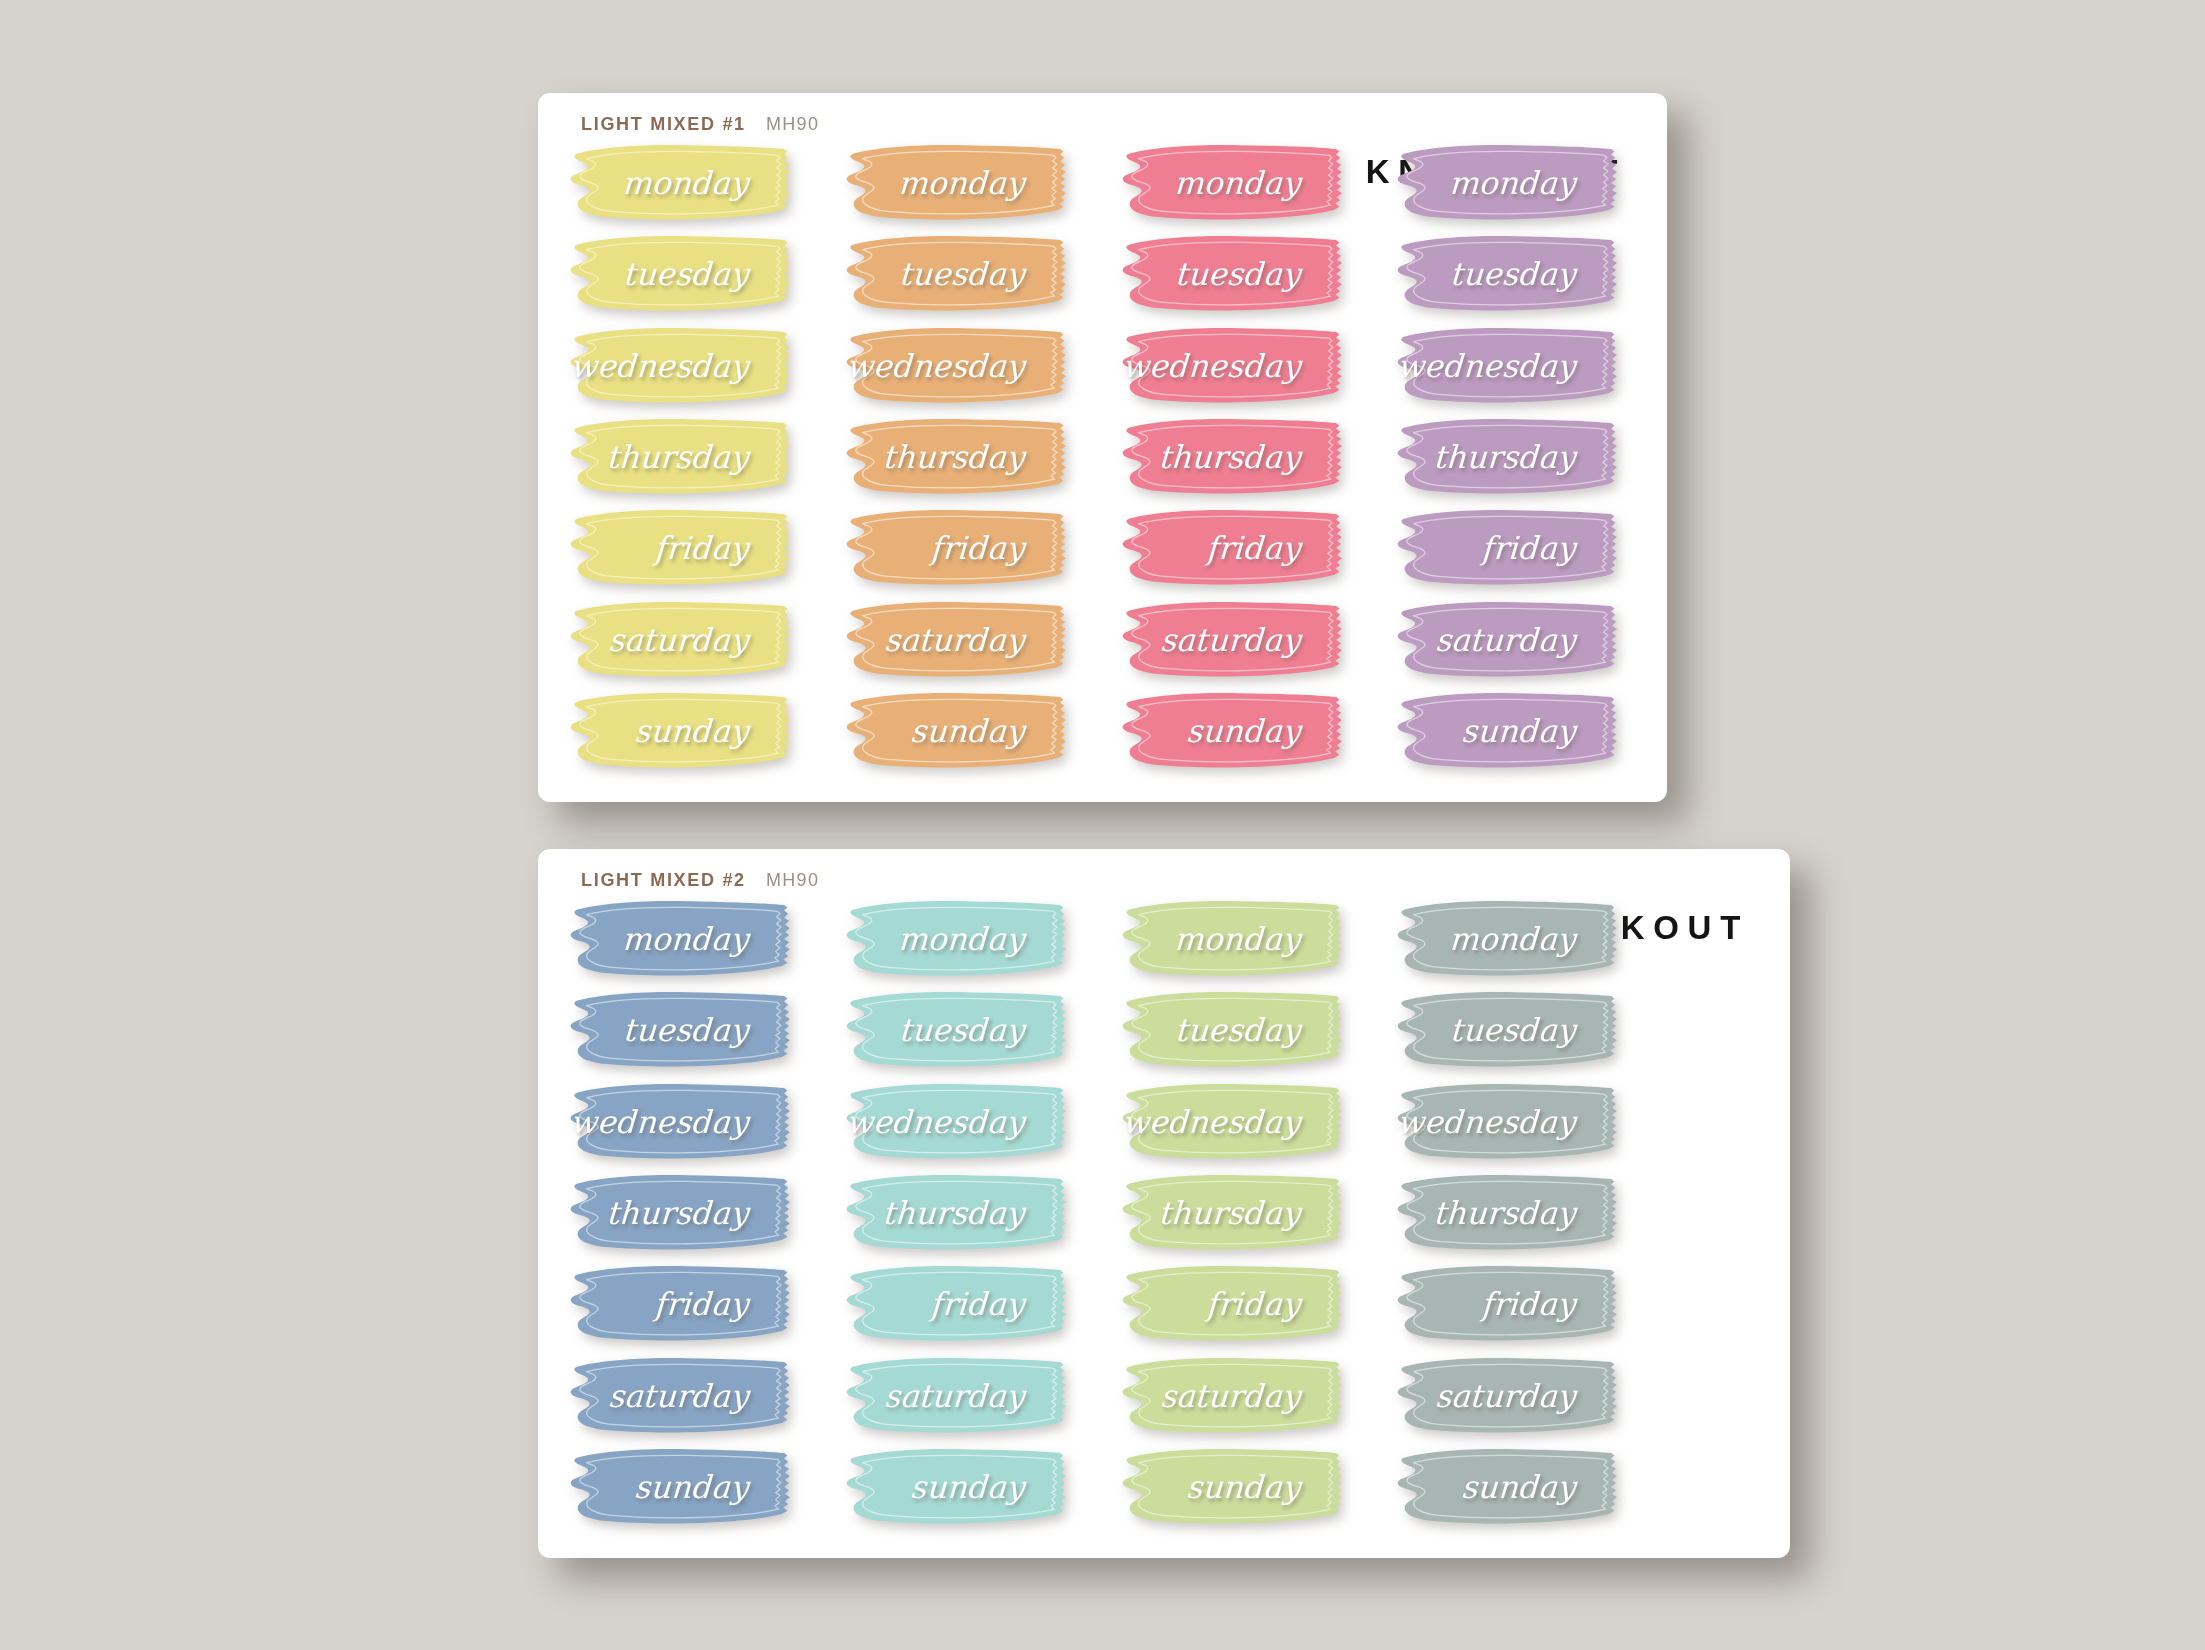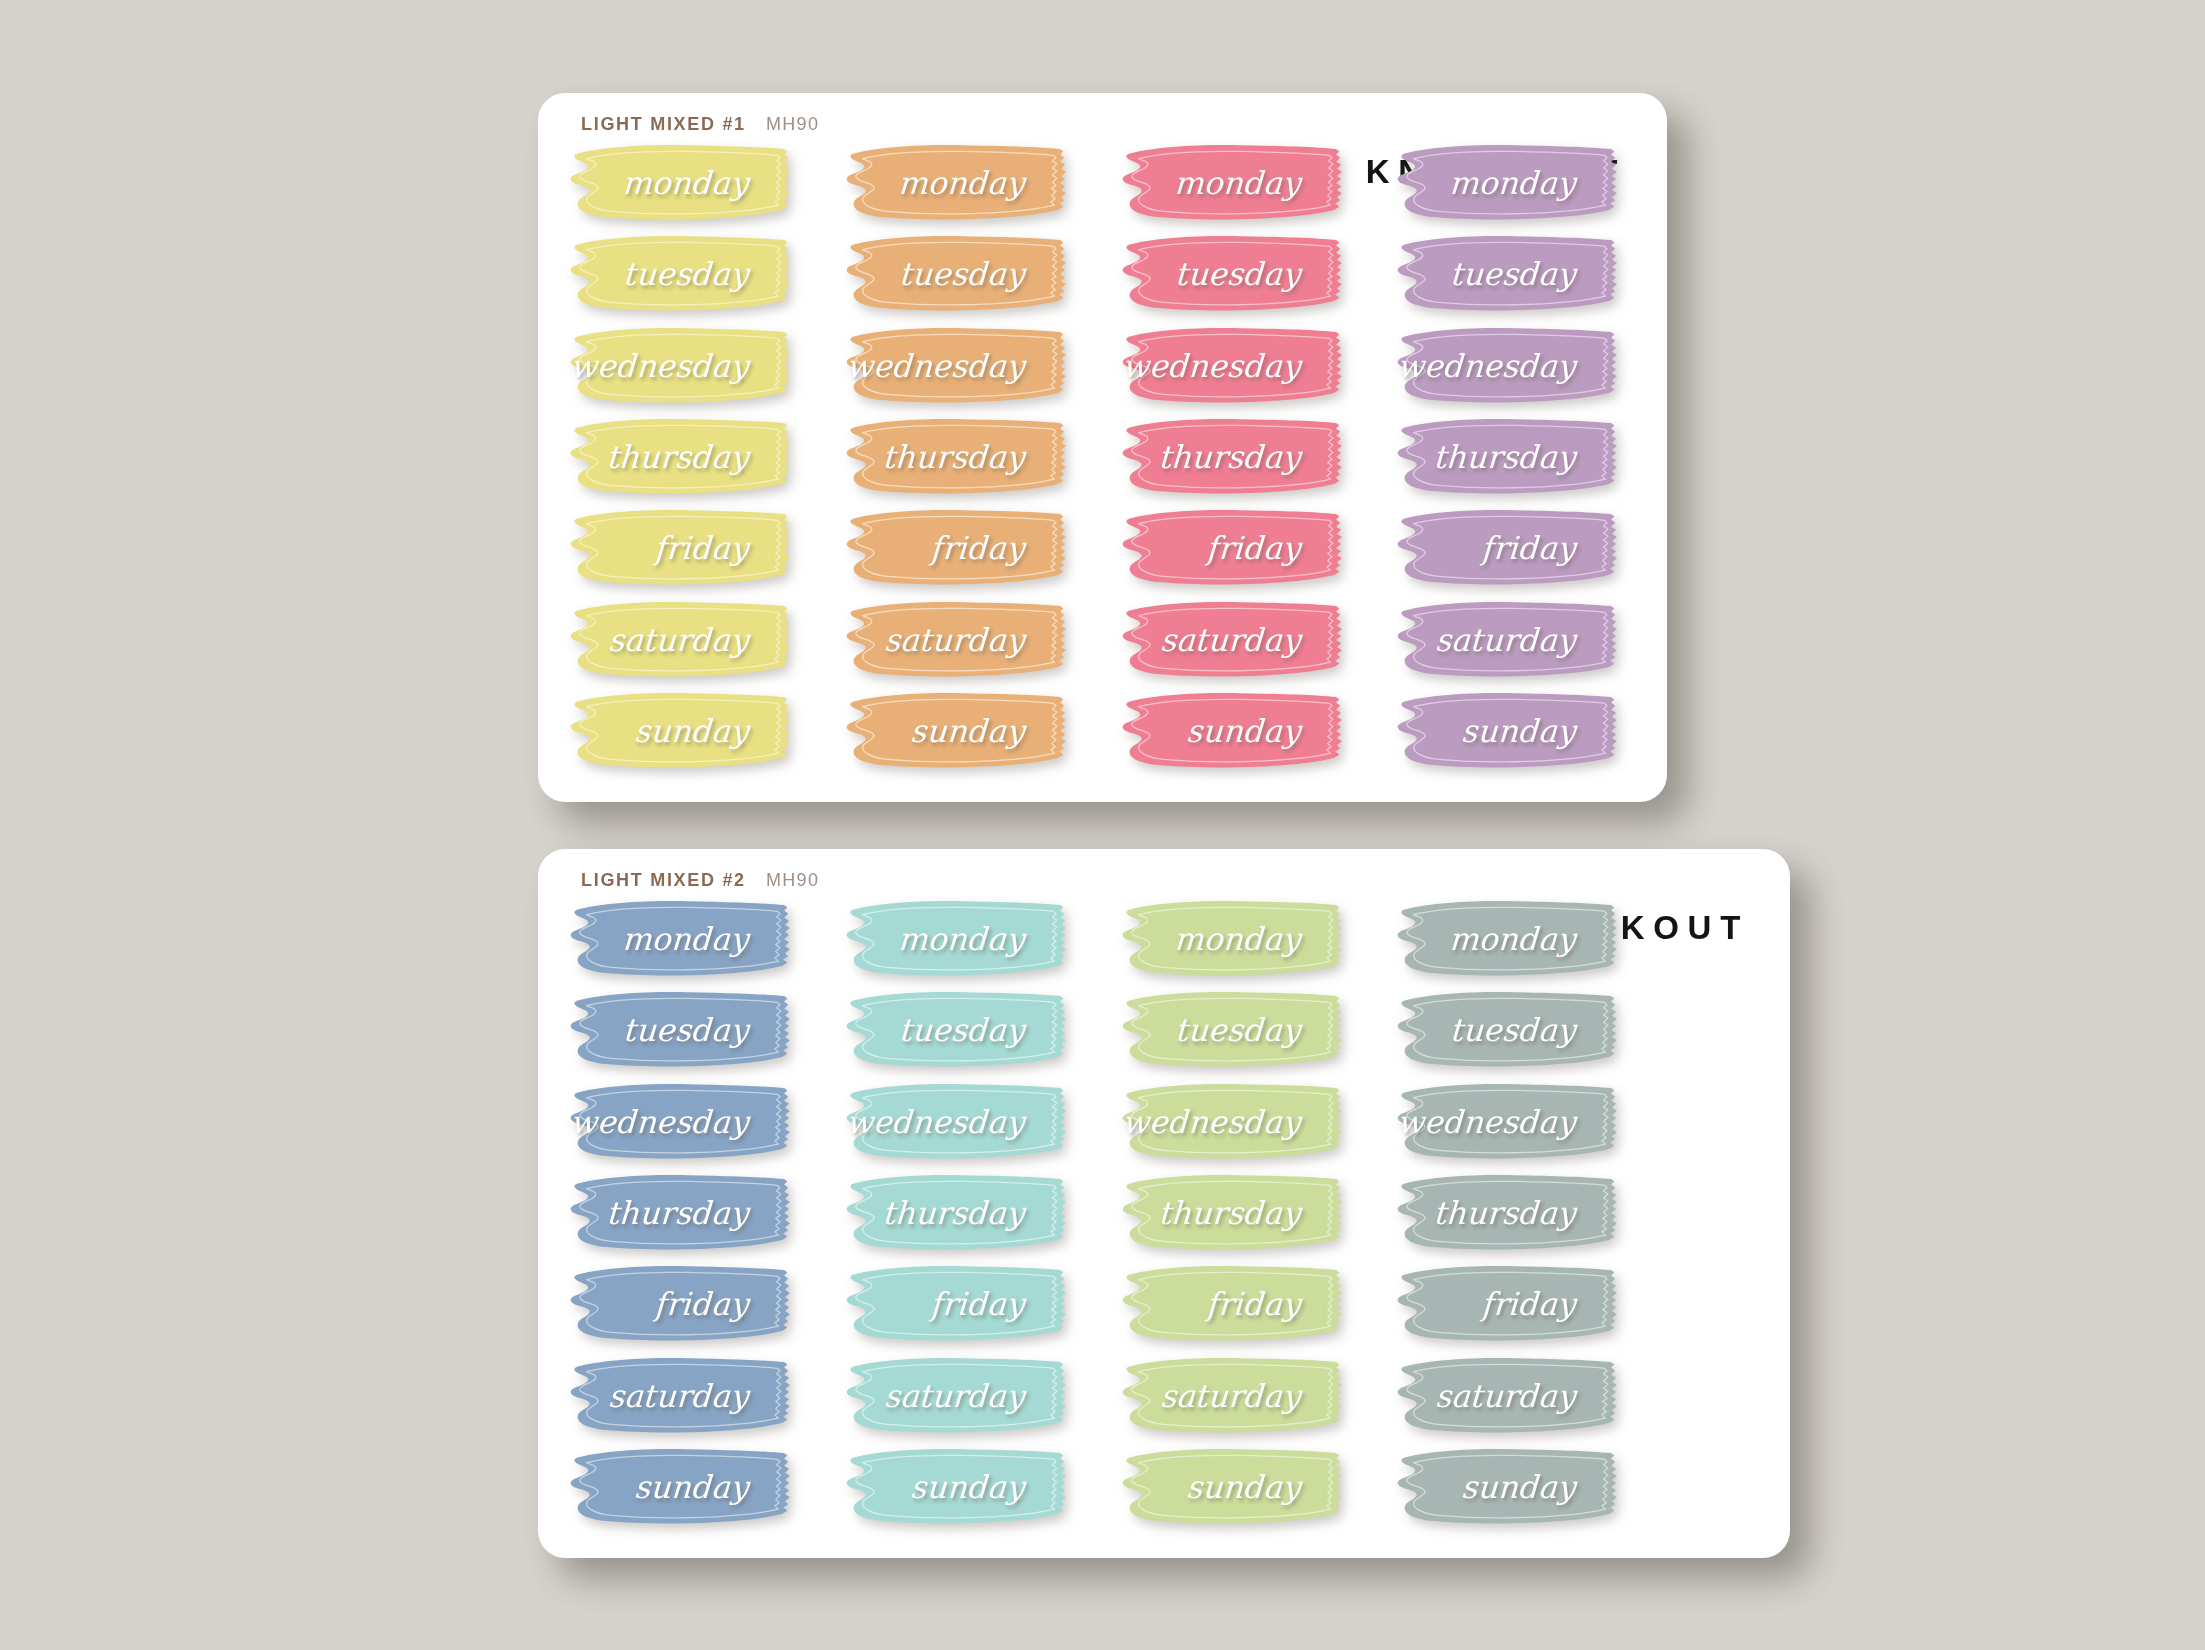--- a/index.html
+++ b/index.html
@@ -20,21 +20,21 @@
     left: 0;
     top: 0;
     width: 2205px;
     height: 1650px;
   }
 
   
   .sheet {
     position: absolute;
     background: #ffffff;
-    border-radius: 27px;
+    border-radius: 12px;
     box-shadow: 20.5px 20.5px 35px rgba(60,54,48,0.40);
     overflow: hidden;
     text-align: center;
   }
   #sheet-1 { left: 538px; top: 93px;  width: 1129px; height: 709px; }
   #sheet-2 { left: 538px; top: 849px; width: 1252px; height: 709px; }
 
   
   .sheet-header {
     position: absolute;

